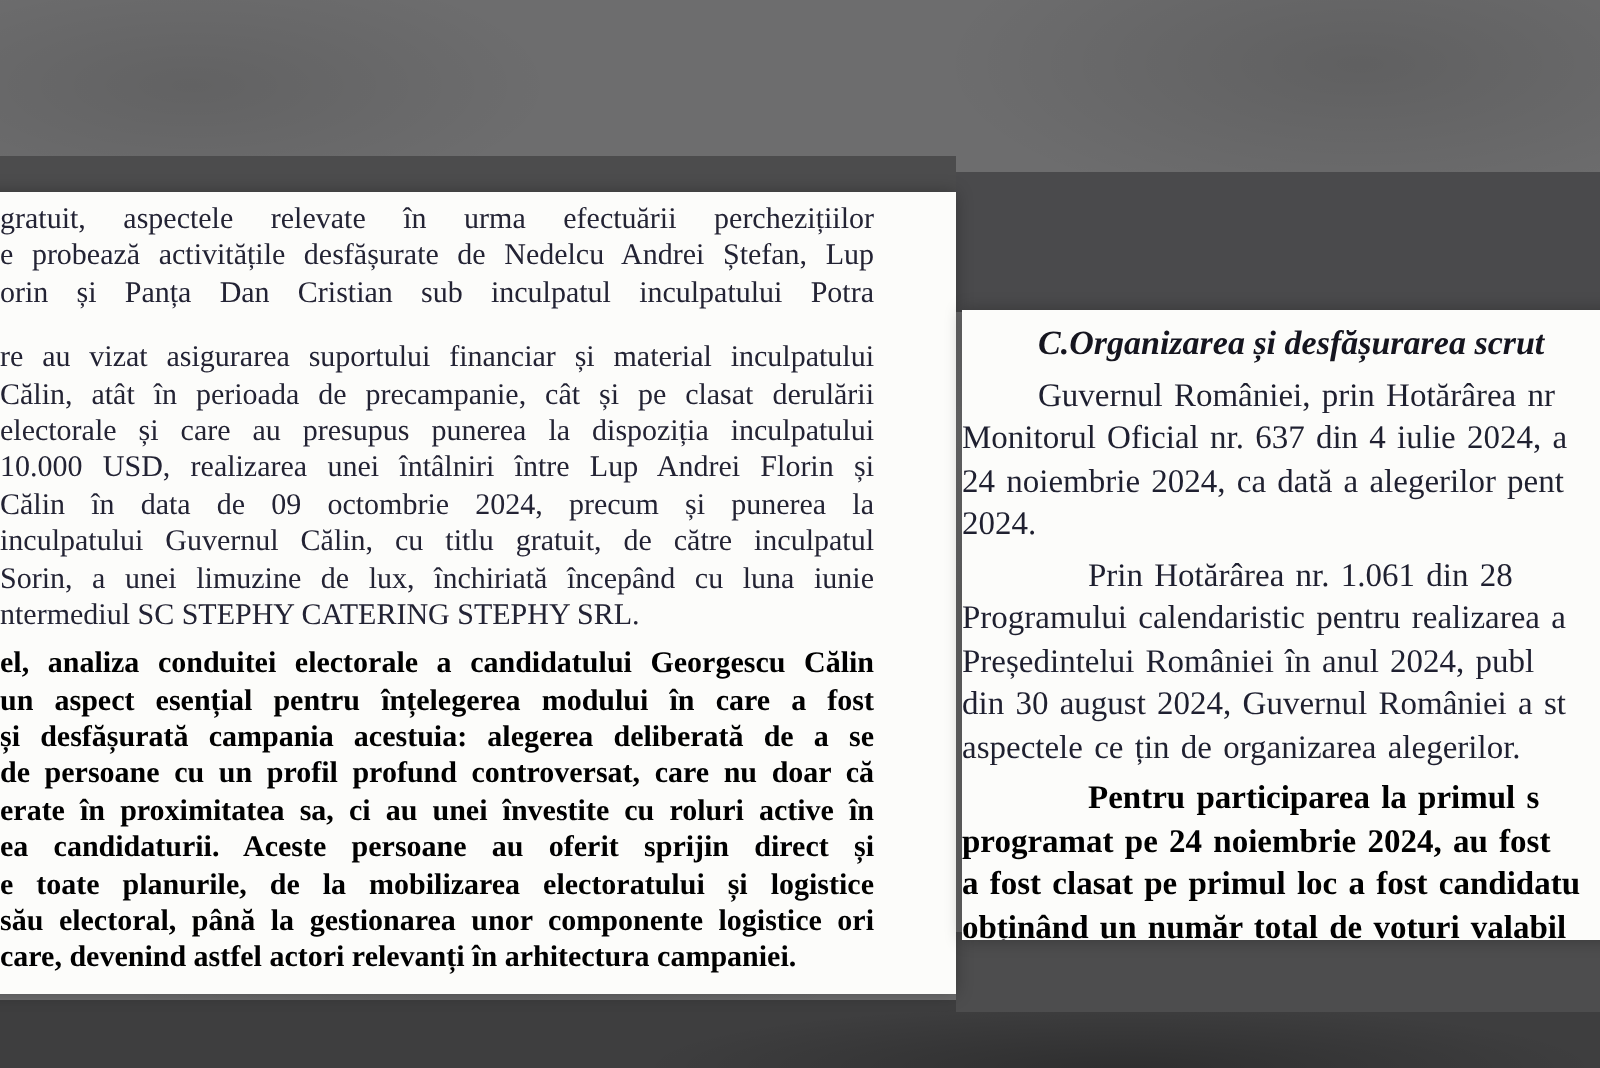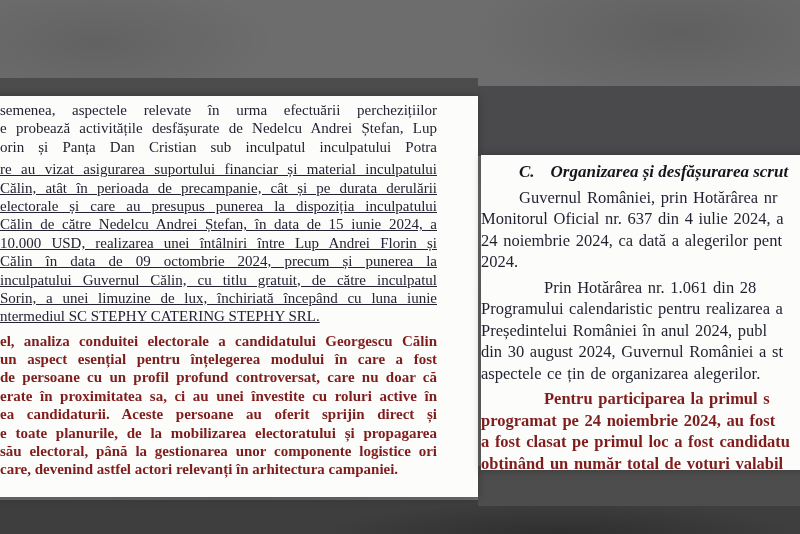--- a/index.html
+++ b/index.html
@@ -18,70 +18,70 @@
   .band-bottom{position:absolute;left:0;top:500px;width:800px;height:34px;
     background:radial-gradient(ellipse 300px 40px at 70% 100%, rgba(0,0,0,0.25), transparent 80%),#3e3e3f;}
   .under-right{position:absolute;left:478px;top:466px;width:322px;height:40px;background:#4d4d4e;}
 
   .page{position:absolute;background:#fcfcfa;overflow:hidden;box-shadow:0 0 8px rgba(0,0,0,0.28);}
   .page-left{left:-50px;top:96px;width:528px;height:401px;}
   .page-right{left:481px;top:155px;width:332px;height:315px;}
 
   .lp-text{margin-left:50px;width:437px;padding-top:5px;color:#232334;}
   .lp-text .para{margin:0;}
-  .lp-text .para.gap1{margin-top:4px;text-decoration:underline;}
+  .lp-text .para.gap1{margin-top:14px;}
   .lp-text .para.gap2{margin-top:6px;}
   .lp-text .line{font-size:15px;line-height:18.4px;height:18.4px;}
 
   .rp-text{padding-top:6px;color:#1f2030;}
   .rp-text .line{font-size:16.5px;line-height:21.5px;height:21.5px;word-spacing:1.5px;}
   .rp-text .para{margin:0;}
   .rp-text .para.gap1{margin-top:4px;}
 
   .line{white-space:nowrap;overflow:hidden;}
   .line.just{text-align:justify;text-align-last:justify;}
-  .para.bold .line{font-weight:bold;color:#7f1d1d;font-family:Liberation Serif, serif;}
+  .para.bold .line{font-weight:bold;color:#000000;font-family:Liberation Serif, serif;}
 
   .heading{font-weight:bold;font-style:italic;font-size:17px;line-height:21.5px;height:21.5px;
     white-space:nowrap;overflow:hidden;padding-left:38px;color:#15151f;}
-  .heading .h-title{margin-left:16px;}
+  .heading .h-title{}
 </style>
 </head>
 <body>
 
 <div class="band-top-left"></div>
 <div class="band-top-right"></div>
 <div class="band-bottom"></div>
 <div class="under-right"></div>
 
 <div class="page page-left">
   <div class="lp-text">
     <div class="para">
-        <div class="line just">semenea, aspectele relevate în urma efectuării perchezițiilor</div>
+        <div class="line just">gratuit, aspectele relevate în urma efectuării perchezițiilor</div>
         <div class="line just">e probează activitățile desfășurate de Nedelcu Andrei Ștefan, Lup</div>
         <div class="line just">orin și Panța Dan Cristian sub inculpatul inculpatului Potra</div>
       </div>
     <div class="para gap1">
         <div class="line just">re au vizat asigurarea suportului financiar și material inculpatului</div>
-        <div class="line just">Călin, atât în perioada de precampanie, cât și pe durata derulării</div>
+        <div class="line just">Călin, atât în perioada de precampanie, cât și pe clasat derulării</div>
         <div class="line just">electorale și care au presupus punerea la dispoziția inculpatului</div>
-        <div class="line just">Călin de către Nedelcu Andrei Ștefan, în data de 15 iunie 2024, a</div>
         <div class="line just">10.000 USD, realizarea unei întâlniri între Lup Andrei Florin și</div>
         <div class="line just">Călin în data de 09 octombrie 2024, precum și punerea la</div>
         <div class="line just">inculpatului Guvernul Călin, cu titlu gratuit, de către inculpatul</div>
         <div class="line just">Sorin, a unei limuzine de lux, închiriată începând cu luna iunie</div>
         <div class="line">ntermediul SC STEPHY CATERING STEPHY SRL.</div>
       </div>
     <div class="para gap2 bold">
         <div class="line just">el, analiza conduitei electorale a candidatului Georgescu Călin</div>
         <div class="line just">un aspect esențial pentru înțelegerea modului în care a fost</div>
+        <div class="line just">și desfășurată campania acestuia: alegerea deliberată de a se</div>
         <div class="line just">de persoane cu un profil profund controversat, care nu doar că</div>
         <div class="line just">erate în proximitatea sa, ci au unei învestite cu roluri active în</div>
         <div class="line just">ea candidaturii. Aceste persoane au oferit sprijin direct și</div>
-        <div class="line just">e toate planurile, de la mobilizarea electoratului și propagarea</div>
+        <div class="line just">e toate planurile, de la mobilizarea electoratului și logistice</div>
         <div class="line just">său electoral, până la gestionarea unor componente logistice ori</div>
         <div class="line">care, devenind astfel actori relevanți în arhitectura campaniei.</div>
       </div>
   </div>
 </div>
 
 <div class="page page-right">
   <div class="rp-text">
     <div class="heading">
       <span class="h-label">C.</span><span class="h-title">Organizarea și desfășurarea scrut</span>

